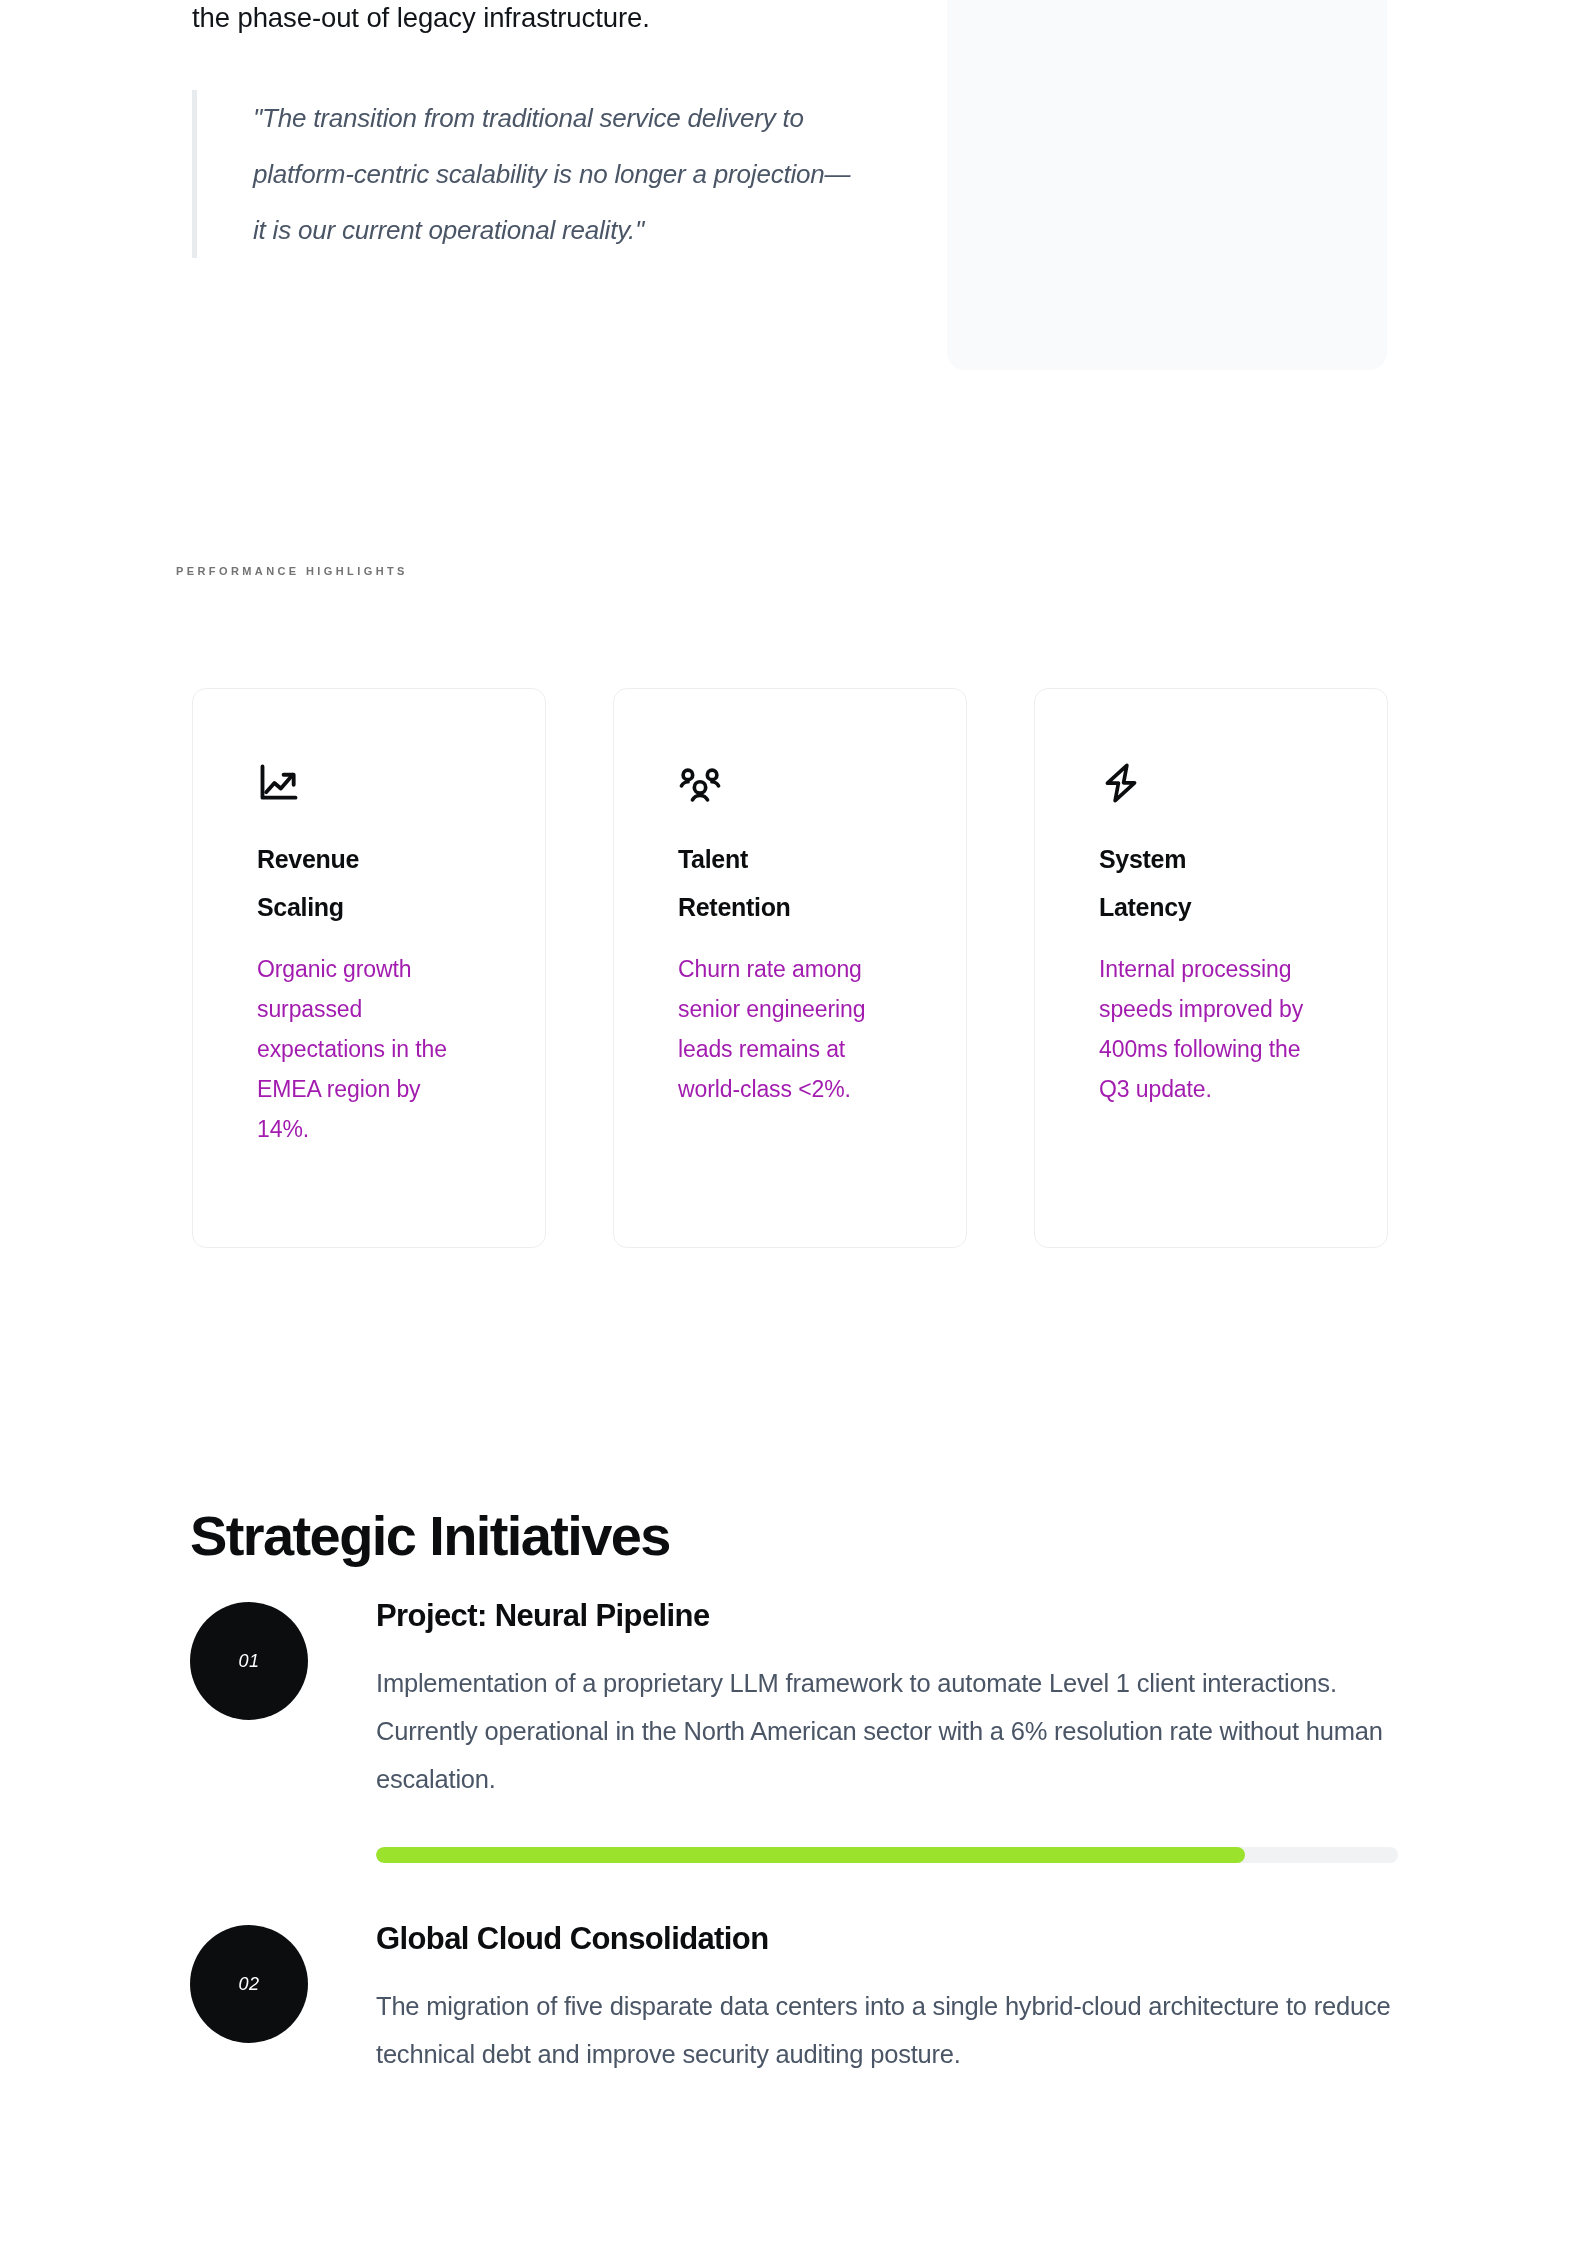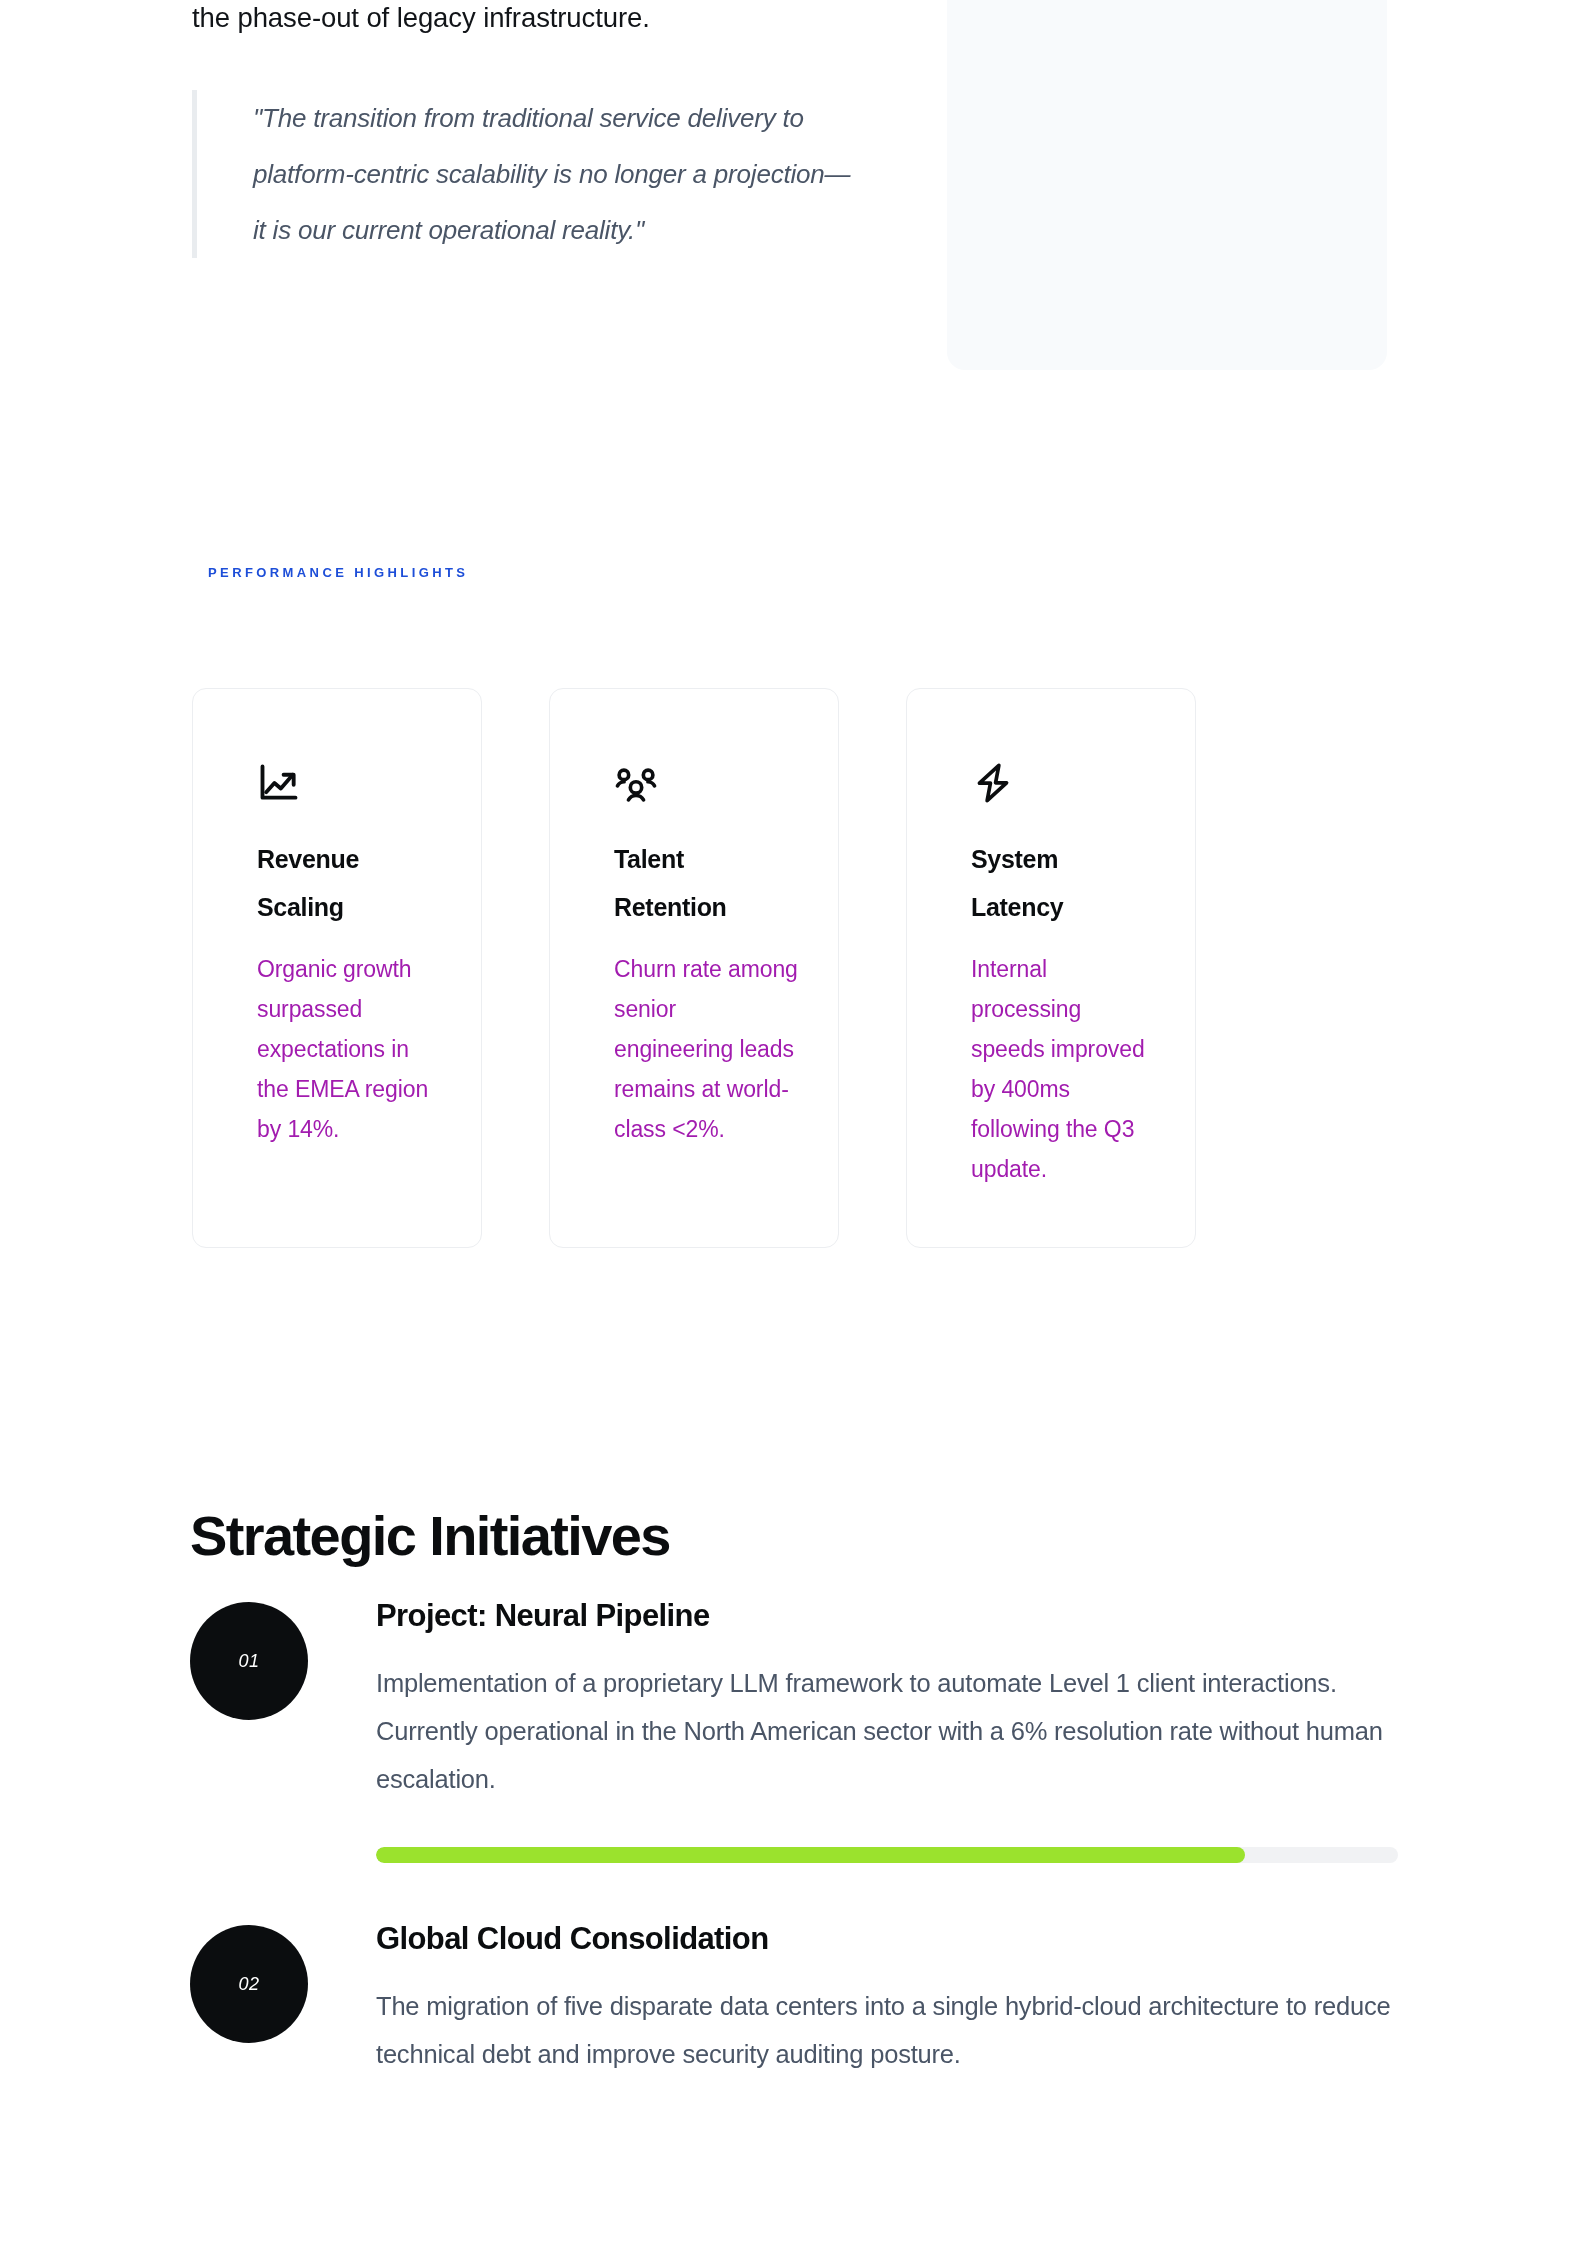--- a/index.html
+++ b/index.html
@@ -57,39 +57,39 @@
     font-size: 26px;
     line-height: 56px;
     font-style: italic;
     color: #4A5566;
     letter-spacing: -0.2px;
   }
 
   
   .eyebrow {
     position: absolute;
-    left: 208px;
+    left: 176px;
     top: 565px;
-    font-size: 13px;
+    font-size: 11px;
     font-weight: bold;
     letter-spacing: 3.4px;
-    color: #1d4ed8;
+    color: #737373;
   }
 
   
   .cards {
     position: absolute;
     left: 192px;
     top: 688px;
     width: 1196px;
     display: flex;
     gap: 67px;
   }
   .card {
-    width: 290px;
+    width: 354px;
     min-height: 560px;
     background: #FFFFFF;
     border: 1.5px solid #ECEEF1;
     border-radius: 14px;
     padding: 72px 40px 40px 64px;
   }
   .card-icon {
     width: 44px;
     height: 44px;
     color: #0B0D0F;

